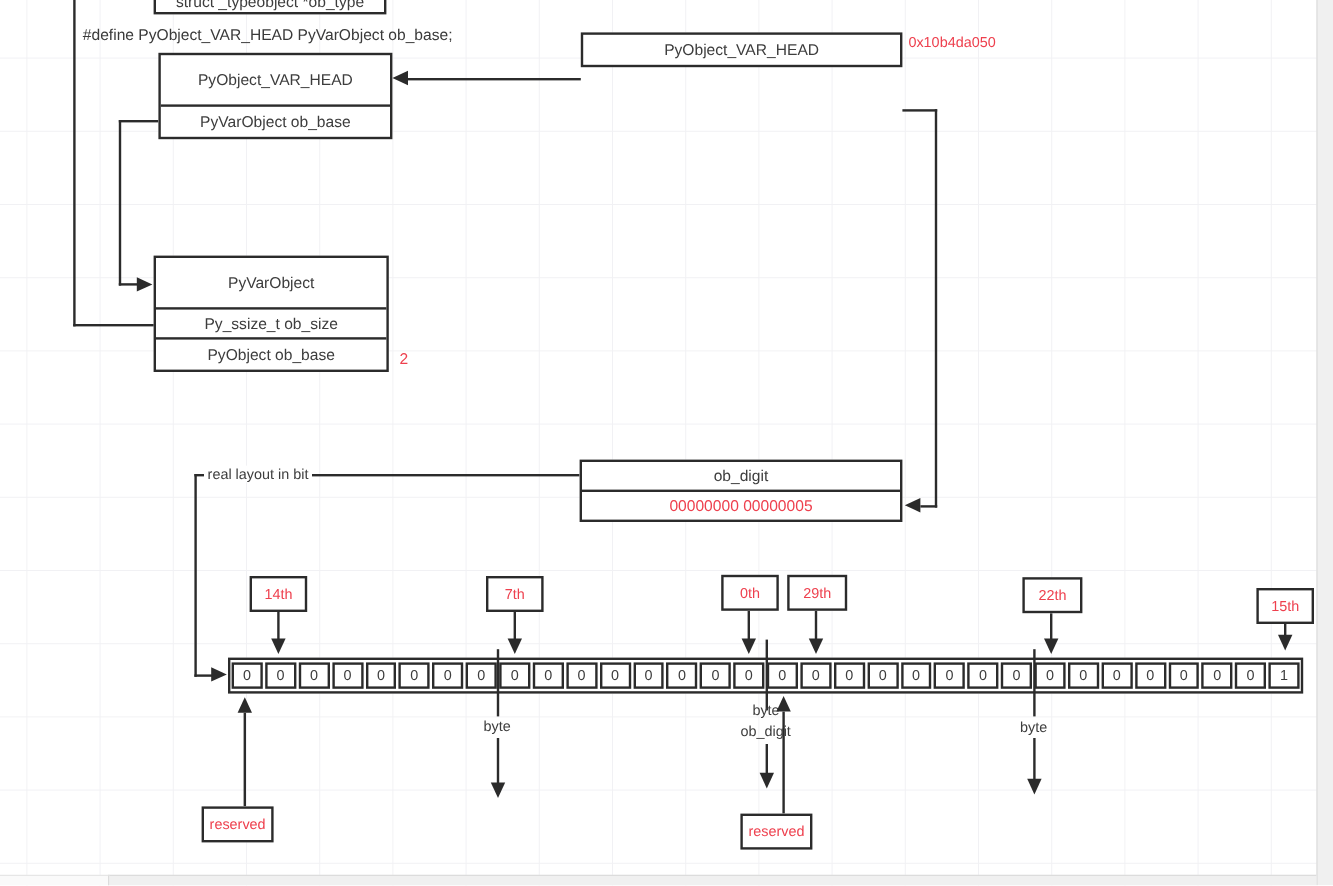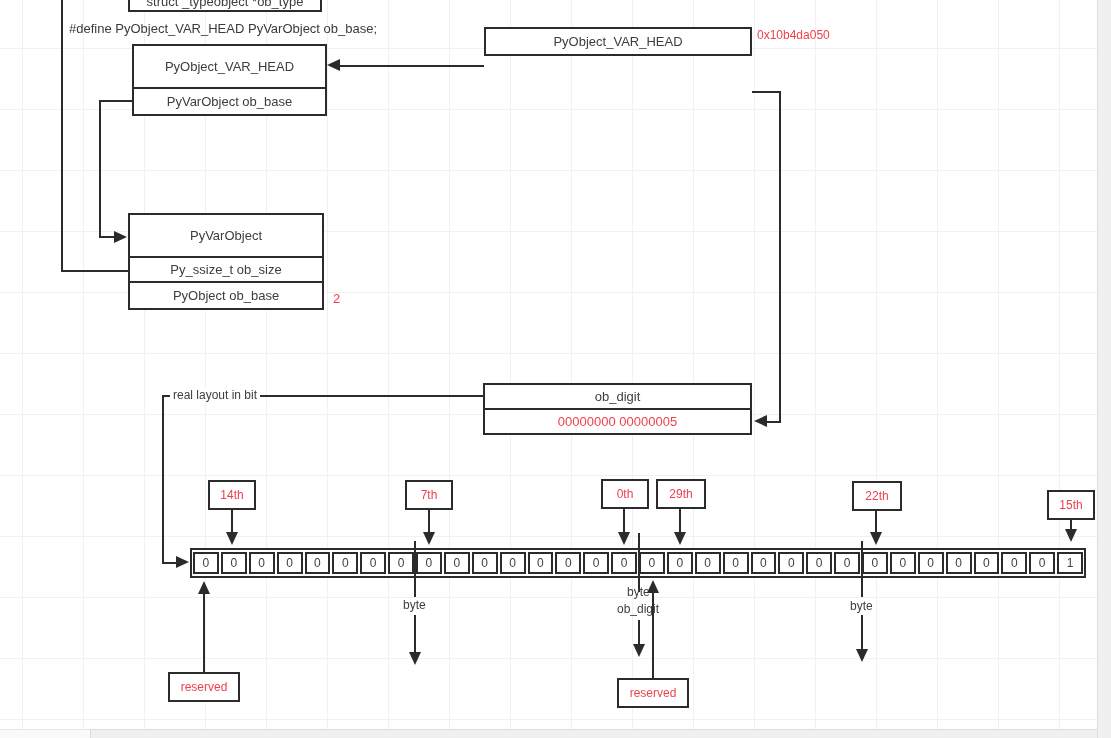--- a/index.html
+++ b/index.html
@@ -19,21 +19,21 @@
   .box .row.tall{height:41px;line-height:41px;}
   .box .row.mid{height:25px;line-height:25px;}
   .red{color:#ee404e;}
   .annot{position:absolute;font-size:12px;color:#ee404e;z-index:2;white-space:nowrap;}
   .plain-text{position:absolute;font-size:13px;color:#3a3a3a;z-index:2;white-space:nowrap;}
   .small-text{position:absolute;font-size:12px;color:#3d3d3d;z-index:3;white-space:nowrap;}
   .caption{background:#fff;padding:0 3px;}
   .tag{position:absolute;box-sizing:border-box;width:48px;height:30px;line-height:26px;
        border:2px solid #2b2b2b;background:#fff;color:#ee404e;font-size:12px;text-align:center;z-index:2;}
   .tag.wide{width:50px;}
-  .rsv{position:absolute;box-sizing:border-box;width:72px;height:30px;line-height:26px;
+  .rsv{position:absolute;box-sizing:border-box;width:60px;height:30px;line-height:26px;
        border:2px solid #2b2b2b;background:#fff;color:#ee404e;font-size:12px;text-align:center;z-index:2;}
   .ah{position:absolute;width:0;height:0;z-index:3;}
   .ah-r{border-top:6px solid transparent;border-bottom:6px solid transparent;border-left:13px solid #2b2b2b;}
   .ah-l{border-top:6px solid transparent;border-bottom:6px solid transparent;border-right:13px solid #2b2b2b;}
   .ah-d{border-left:6px solid transparent;border-right:6px solid transparent;border-top:13px solid #2b2b2b;}
   .ah-u{border-left:6px solid transparent;border-right:6px solid transparent;border-bottom:13px solid #2b2b2b;}
   .bit-array{position:absolute;left:190px;top:548px;width:896px;height:30px;box-sizing:border-box;
        border:2px solid #2b2b2b;background:#fff;display:flex;z-index:2;}
   .bit-cell{flex:1;margin:2px 1px;border:2px solid #2b2b2b;display:flex;align-items:center;
        justify-content:center;font-size:12px;color:#3d3d3d;background:#fff;}

